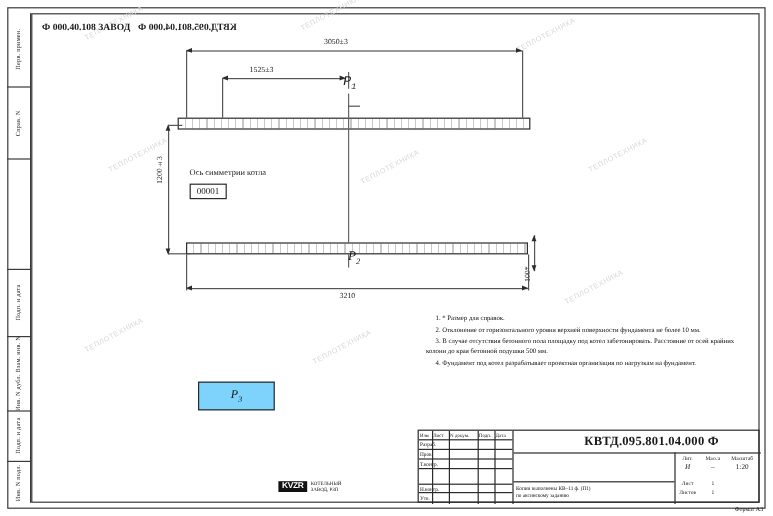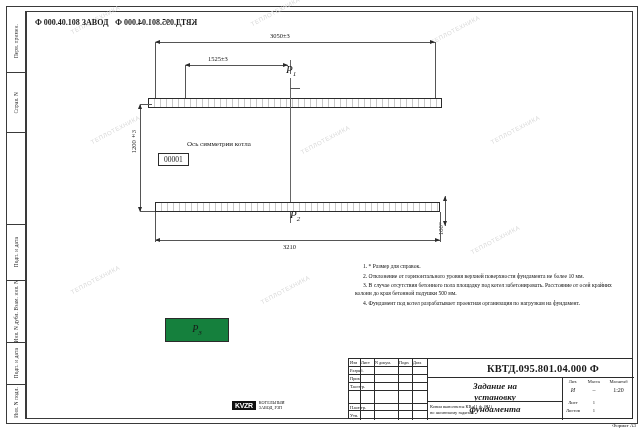--- a/index.html
+++ b/index.html
@@ -44,21 +44,21 @@
   .ar-r{border-top:2px solid transparent;border-bottom:2px solid transparent;border-left:5px solid #2b2b2b;}
   .ar-u{border-left:2px solid transparent;border-right:2px solid transparent;border-bottom:5px solid #2b2b2b;}
   .ar-d{border-left:2px solid transparent;border-right:2px solid transparent;border-top:5px solid #2b2b2b;}
 
   .plabel{position:absolute;font-style:italic;font-size:11px;font-family:"Liberation Serif",serif;}
   .plabel sub{font-size:7px;}
 
   .axis-note{position:absolute;font-size:7px;font-family:"Liberation Serif",serif;white-space:nowrap;}
   .zero-box{position:absolute;border:1px solid #2b2b2b;padding:1px 5px;font-size:7.5px;background:#fff;font-family:"Liberation Serif",serif;}
 
-  .loadbox{position:absolute;border:1px solid #2b2b2b;background:#15803d;display:flex;align-items:center;justify-content:center;}
+  .loadbox{position:absolute;border:1px solid #2b2b2b;background:#7dd3fc;display:flex;align-items:center;justify-content:center;}
   .loadbox span{font-size:10px;font-style:italic;font-family:"Liberation Serif",serif;}
   .loadbox.b2 span{font-style:normal;font-size:10px;}
 
   
   .notes{position:absolute;left:355px;top:262px;width:265px;font-size:5.6px;line-height:1.45;color:#111;font-family:"Liberation Serif",serif;}
   .notes p{margin:0 0 1.5px 0;text-indent:8px;}
 
   
   .tb{position:absolute;left:348px;top:358px;width:285px;height:61px;border:1px solid #2b2b2b;box-sizing:border-box;}
   .tb .vsep{position:absolute;top:0;bottom:0;width:1px;background:#2b2b2b;}
@@ -147,32 +147,32 @@
   <div class="dimtext" style="left:208px;top:55px;">1525±3</div>
 
   <div class="beam" style="left:148px;top:98px;width:294px;height:10px;">
     <div class="hatch"></div>
   </div>
 
   <div class="vline thin" style="left:290px;top:78px;height:145px;background:#666;"></div>
   <div class="vline thin" style="left:290px;top:60px;height:14px;background:#666;"></div>
 
   <div class="hline thin" style="left:290px;top:88px;width:10px;"></div>
-  <div class="plabel" style="left:286px;top:63px;">
+  <div class="plabel" style="left:286px;top:63px;font-family:Liberation Mono, monospace;">
     <span>P</span><sub>1</sub>
   </div>
 
   <div class="vline thin" style="left:140px;top:104px;height:108px;"></div>
   <div class="arrow ar-u" style="left:138px;top:104px;"></div>
   <div class="arrow ar-d" style="left:138px;top:207px;"></div>
   <div class="hline thin" style="left:140px;top:104px;width:12px;"></div>
   <div class="hline thin" style="left:140px;top:211px;width:18px;"></div>
   <div class="dimtext v" style="left:130px;top:130px;">1200±3</div>
 
-  <div class="axis-note" style="left:158px;top:140px;margin-left:29px;">Ось симметрии котла</div>
+  <div class="axis-note" style="left:158px;top:140px;">Ось симметрии котла</div>
   <div class="zero-box" style="left:158px;top:153px;">00001</div>
 
   <div class="beam" style="left:155px;top:202px;width:285px;height:10px;">
     <div class="hatch"></div>
   </div>
 
   <div class="plabel" style="left:290px;top:208px;">
     <span>P</span><sub>2</sub>
   </div>
 
@@ -233,25 +233,20 @@
       <div class="colsep" style="left:63px;"></div>
       <div class="colsep" style="left:78px;"></div>
     </div>
 
     <div class="hsep" style="top:18px;left:79px;width:206px;"></div>
     <div class="tb-code">
       <span>КВТД.095.801.04.000   Ф</span>
     </div>
 
     <div class="vsep" style="left:213px;top:18px;height:43px;"></div>
-    <div class="tb-title">
-      <span>Задание на</span>
-      <span>установку</span>
-      <span>фундамента</span>
-    </div>
 
     <div class="tb-right">
 
       <div class="cell" style="left:2px;top:1px;width:18px;">Лит.</div>
       <div class="cell" style="left:21px;top:1px;width:22px;">Масса</div>
       <div class="cell" style="left:44px;top:1px;width:25px;">Масштаб</div>
       <div class="cell" style="left:2px;top:9px;width:18px;font-size:6px;font-style:italic;">И</div>
       <div class="cell" style="left:21px;top:9px;width:22px;font-size:6px;">–</div>
       <div class="cell" style="left:44px;top:9px;width:25px;font-size:6px;">1:20</div>
       <div class="cell" style="left:2px;top:22px;width:18px;">Лист</div>

